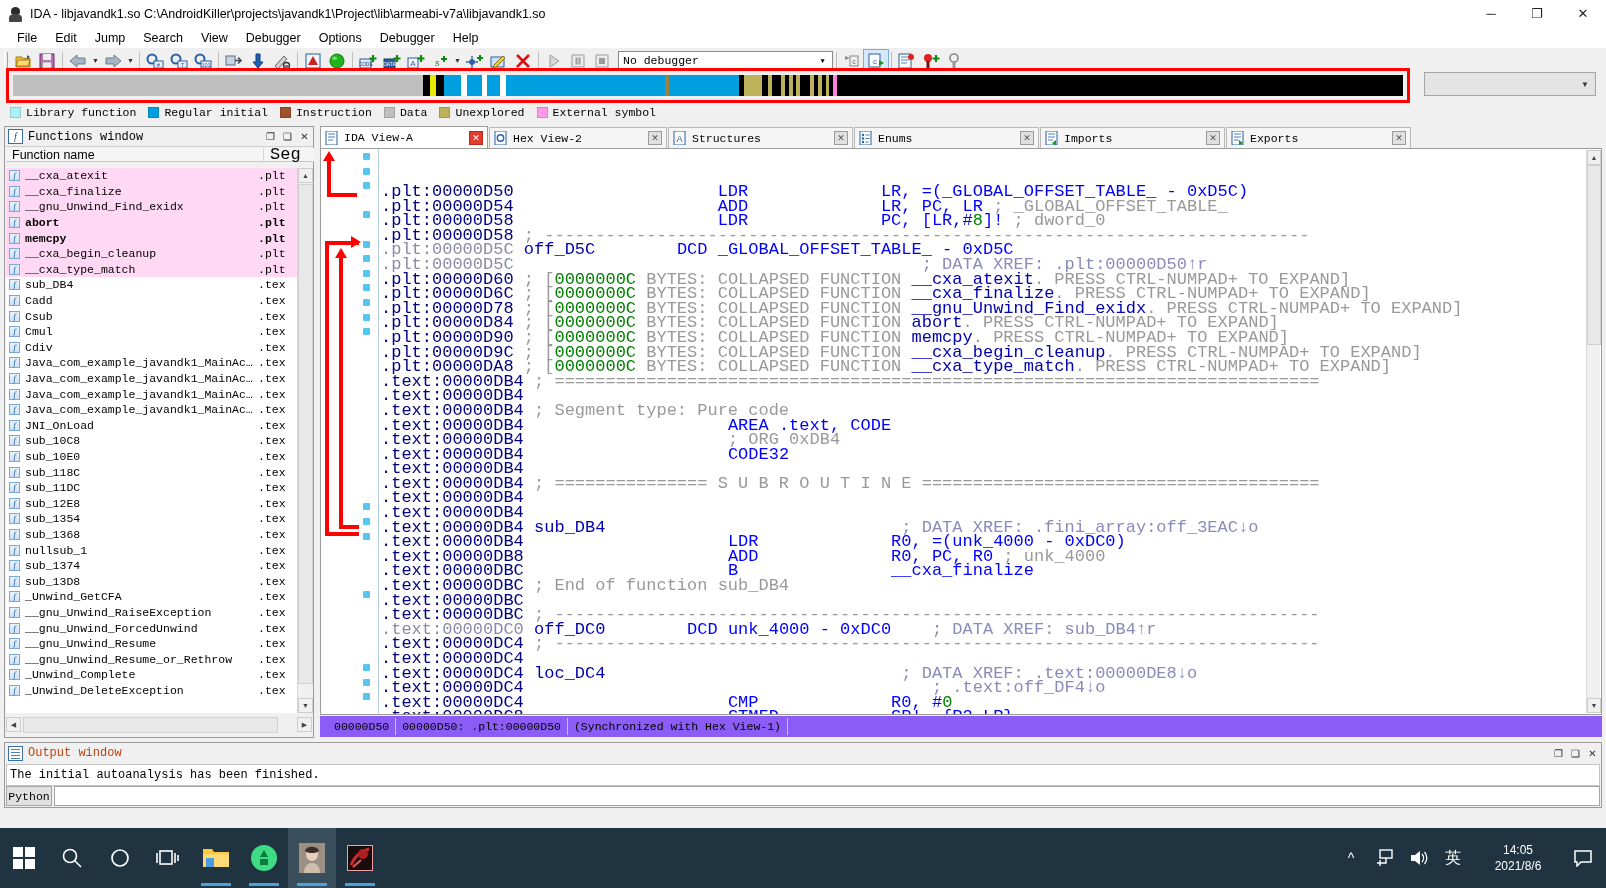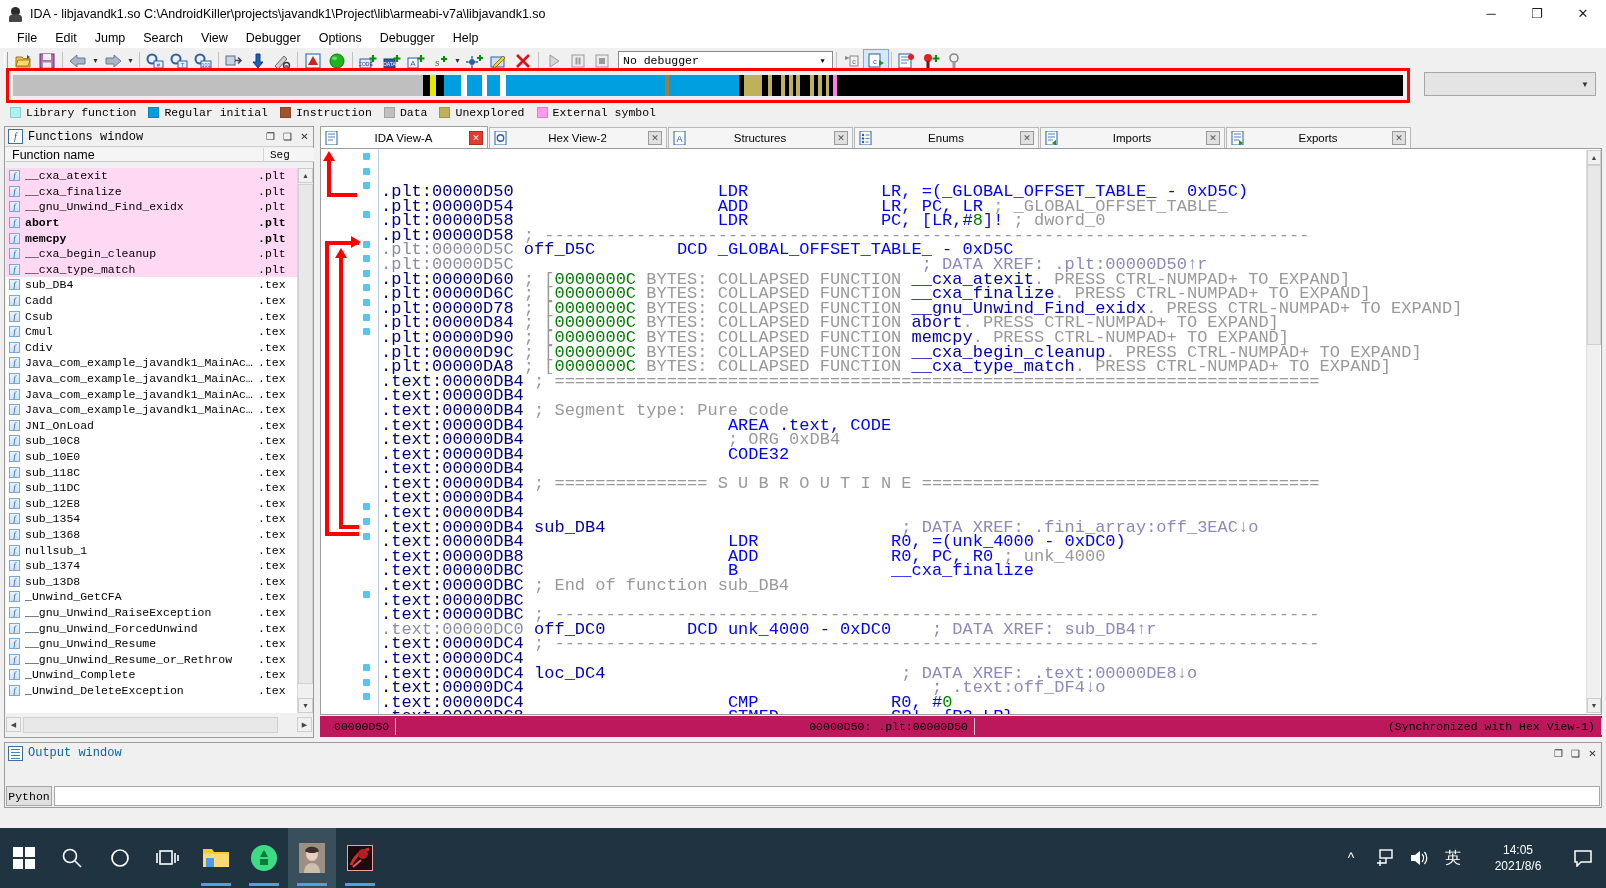--- a/index.html
+++ b/index.html
@@ -110,21 +110,21 @@
   .fnwin-title .btns { margin-left:auto; display:flex; }
   .fnwin-title .btns div {
     width:17px;height:17px;display:flex;align-items:center;justify-content:center;
     font-size:10px; color:#333;
   }
   .fn-header {
     position:absolute; left:1px; top:21px; width:308px; height:14px; background:#f5f5f5;
     border-bottom:1px solid #c9c9c9; display:flex; align-items:center;
   }
   .fn-header .c1 { width:258px; padding-left:6px; font-size:12.5px; color:#000; border-right:1px solid #d4d4d4;}
-  .fn-header .c2 { width:36px; padding-left:6px; font-family:"Liberation Mono", monospace; font-size:11px; color:#000; }
+  .fn-header .c2 { width:36px; padding-left:6px; font-family:"Liberation Mono", monospace; font-size:17px; color:#000; }
   .fn-list {
     position:absolute; left:1px; top:41px; width:292px; bottom:24px;
     overflow:hidden; background:#fff;
   }
   .fn-row { height:15.6px; display:flex; align-items:center; background:#fff; white-space:nowrap; }
   .fn-row.plt { background:#ffd9f4; }
   .fn-row .ico {
     width:11px;height:11px;margin-left:3px;margin-right:5px;flex:0 0 auto;
     background:linear-gradient(#eaf3fc,#cfe2f7); border:1px solid #7ba7d7;
     display:flex;align-items:center;justify-content:center;
@@ -162,22 +162,22 @@
     position:absolute; left:320px; top:126px; width:1282px; height:612px; background:#f0f0f0;
   }
   .tabs { position:absolute; left:0; top:0; width:1282px; height:22px; display:flex; align-items:flex-end; }
   .tab {
     height:21px; display:flex; align-items:center; background:#f5f5f5;
     border:1px solid #b9b9b9; border-bottom:none; margin-right:1px; padding:0 4px;
   }
   .tab.active { background:#ffffff; border-color:#9d9d9d; height:22px; }
   .tab .tico { width:14px;height:14px;margin-right:5px;flex:0 0 auto;}
   .tab .tlabel {
-    font-family:Liberation Sans, sans-serif; font-size:11.5px; color:#000;
-    text-align:center; white-space:nowrap;
+    font-family:Liberation Mono, monospace; font-size:11.5px; color:#000;
+    text-align:left; white-space:nowrap;
   }
   .tab .tclose {
     width:14px;height:14px;margin-left:6px;flex:0 0 auto;
     border:1px solid #9a9a9a; background:#e0e0e0;
     display:flex;align-items:center;justify-content:center;font-size:9px;color:#555;
   }
   .tab.active .tclose { background:#e33b2e; border-color:#b72a20; color:#fff; }
 
   .disasm {
     position:absolute; left:0; top:22px; width:1282px; height:567px; background:#fff;
@@ -201,21 +201,21 @@
   .num { color:#008000; }
   .xref { color:#8a8abb; }
 
   .dis-vscroll {
     position:absolute; right:1px; top:1px; width:14px; bottom:1px; background:#f0f0f0; border-left:1px solid #ddd;
   }
   .dis-vthumb { position:absolute; left:0; top:15px; width:14px; height:180px; background:#e8e8e8; border:1px solid #d0d0d0; }
 
   .statusrow {
     position:absolute; left:0; top:590px; width:1282px; height:21px;
-    display:flex; align-items:center; background:#be185d;justify-content:space-between;
+    display:flex; align-items:center; background:#8b5cf6;
   }
   .stcell {
     height:17px; display:flex; align-items:center; padding:0 6px;
     font-family:"Liberation Mono", monospace; font-size:11.5px; color:#000;
     border-right:1px solid #c8c8c8;
   }
 
   
   .ann { position:absolute; background:#ff0000; }
   .ann-head {
@@ -230,21 +230,21 @@
   .outwin-title { height:20px; display:flex; align-items:center; }
   .outwin-ico {
     width:15px;height:15px;margin-left:3px;margin-right:5px;border:1px solid #3a6ea5;background:#fff;
     position:relative;
   }
   .outwin-ico::after{
     content:""; position:absolute; left:2px; top:2px; right:2px; height:1px;
     box-shadow:0 0 0 0 #4a7ebb, 0 3px 0 0 #4a7ebb, 0 6px 0 0 #4a7ebb, 0 9px 0 0 #4a7ebb;
     background:#4a7ebb;
   }
-  .outwin-title .t { font-family:"Liberation Mono", monospace; font-size:12px; color:#0369a1; }
+  .outwin-title .t { font-family:"Liberation Mono", monospace; font-size:12px; color:#c2410c; }
   .outwin-title .btns { margin-left:auto; display:flex; }
   .outwin-title .btns div { width:17px;height:17px;display:flex;align-items:center;justify-content:center;font-size:10px;color:#333; }
   .outwin-body {
     position:absolute; left:1px; top:21px; right:1px; height:22px; background:#fff;
     border:1px solid #c4c4c4; display:flex; align-items:center; padding-left:3px;
     font-family:"Liberation Mono", monospace; font-size:12px; color:#000;
   }
   .cli-row { position:absolute; left:1px; bottom:1px; right:1px; height:20px; display:flex; align-items:center; }
   .cli-btn {
     width:46px;height:20px;background:#e0e0e0;border:1px solid #a6a6a6;
@@ -887,20 +887,23 @@
   <div class="outwin">
     <div class="outwin-title">
       <div class="outwin-ico"></div>
       <span class="t">Output window</span>
       <div class="btns">
         <div>❐</div>
         <div>❑</div>
         <div>✕</div>
       </div>
     </div>
+    <div class="outwin-body">
+      <span>The initial autoanalysis has been finished.</span>
+    </div>
     <div class="cli-row">
       <div class="cli-btn">Python</div>
       <input class="cli-input" type="text" value="" style="">
     </div>
   </div>
 
 
   <div class="taskbar">
     <div class="tb-ico">
       <svg width="22" height="22" viewBox="0 0 22 22">

